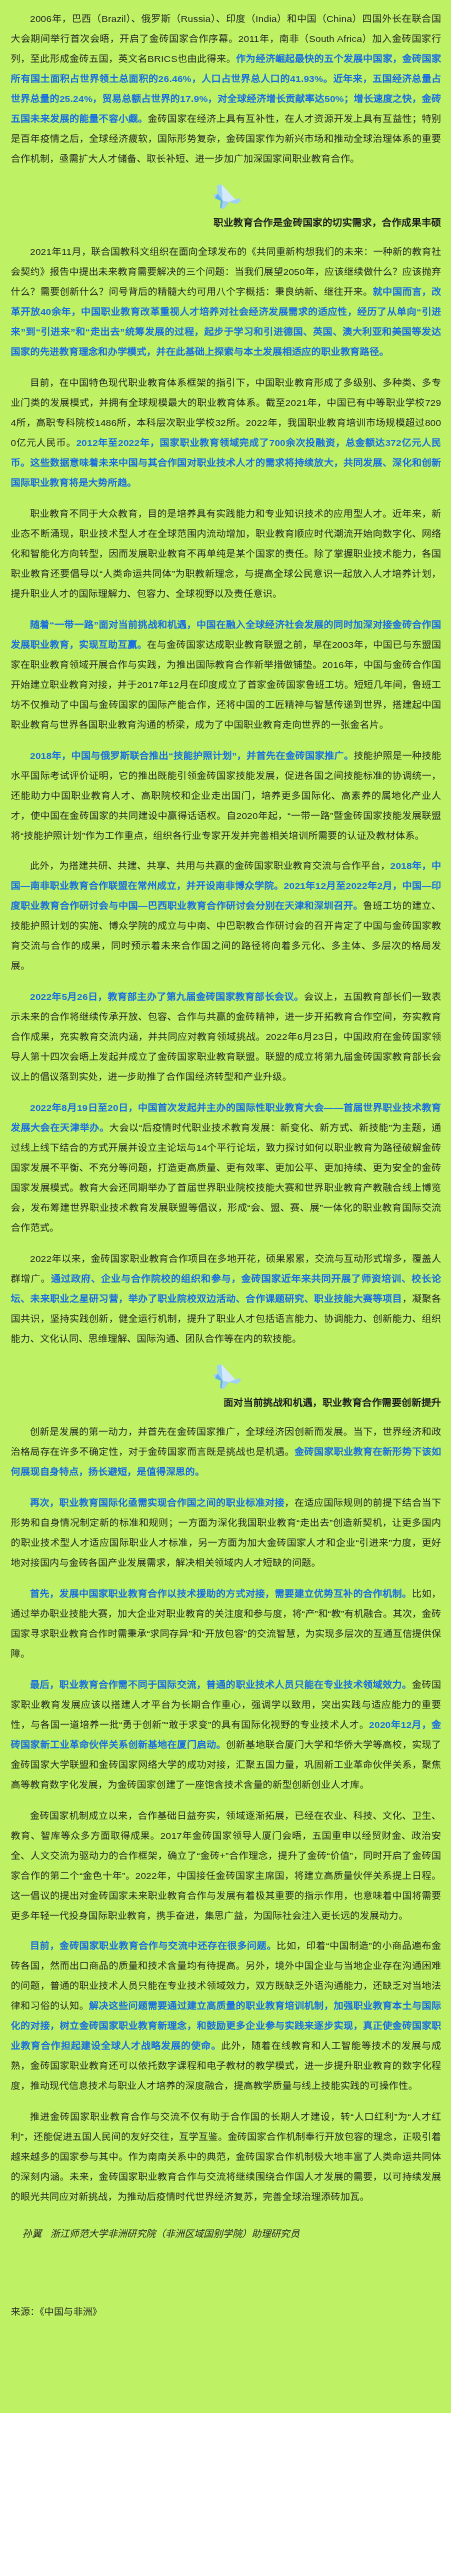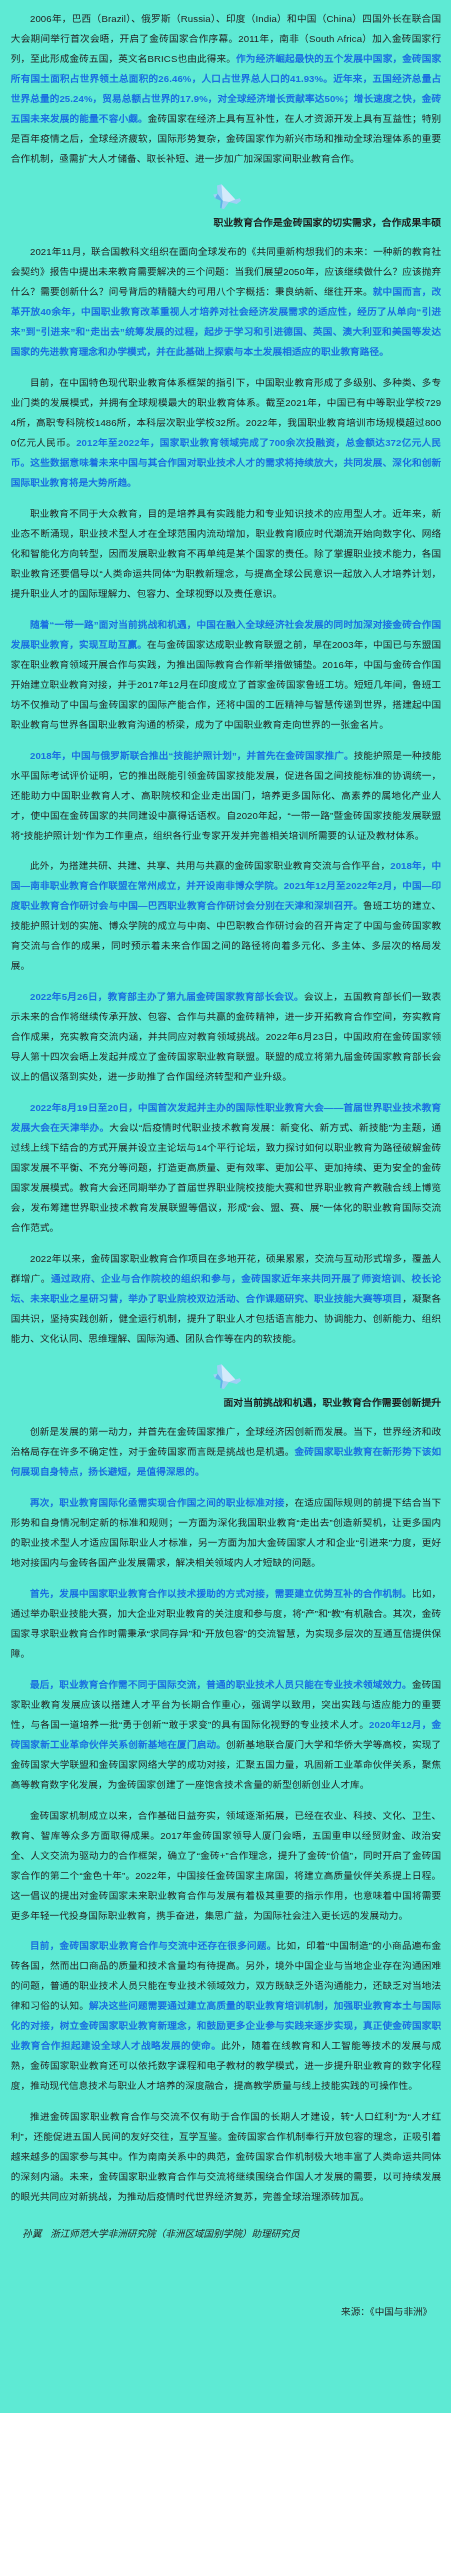--- a/index.html
+++ b/index.html
@@ -10,21 +10,21 @@
   body {
     width: 452px;
     font-family: "Liberation Sans", "DejaVu Sans", sans-serif;
     color: #222222;
     -webkit-font-smoothing: antialiased;
   }
   .page {
     width: 452px;
     box-sizing: border-box;
     padding: 9px 10.8px 16.5px 10.8px;
-    background: #5eead4;
+    background: #bef264;
   }
   p.para {
     margin: 0 0 2.5px 0;
     font-size: 9.6px;
     line-height: 20px;
     text-align: justify;
     text-justify: inter-ideograph;
     text-indent: 2em;
     letter-spacing: 0.1px;
     color: #242424;
@@ -60,21 +60,21 @@
     color: #242424;
     text-indent: 1.2em;
     font-style: italic;
   }
   .byline .sep { display: inline-block; width: 0.9em; }
   .source {
     margin: 61px 0 0 0;
     font-size: 9.6px;
     line-height: 16.5px;
     color: #242424;
-    text-align: right;
+    text-align: left;
     padding-right: 9px;
   }
   .spacer-bottom { height: 76px; }
 </style>
 </head>
 <body>
 
 <div class="page">
   <div id="article-root">
       <p class="para gap"><span>2006年，巴西（Brazil）、俄罗斯（Russia）、印度（India）和中国（China）四国外长在联合国大会期间举行首次会晤，开启了金砖国家合作序幕。2011年，南非（South Africa）加入金砖国家行列，至此形成金砖五国，英文名BRICS也由此得来。</span><b class="hl">作为经济崛起最快的五个发展中国家，金砖国家所有国土面积占世界领土总面积的26.46%，人口占世界总人口的41.93%。近年来，五国经济总量占世界总量的25.24%，贸易总额占世界的17.9%，对全球经济增长贡献率达50%；增长速度之快，金砖五国未来发展的能量不容小觑。</b><span>金砖国家在经济上具有互补性，在人才资源开发上具有互益性；特别是百年疫情之后，全球经济疲软，国际形势复杂，金砖国家作为新兴市场和推动全球治理体系的重要合作机制，亟需扩大人才储备、取长补短、进一步加广加深国家间职业教育合作。</span></p>

